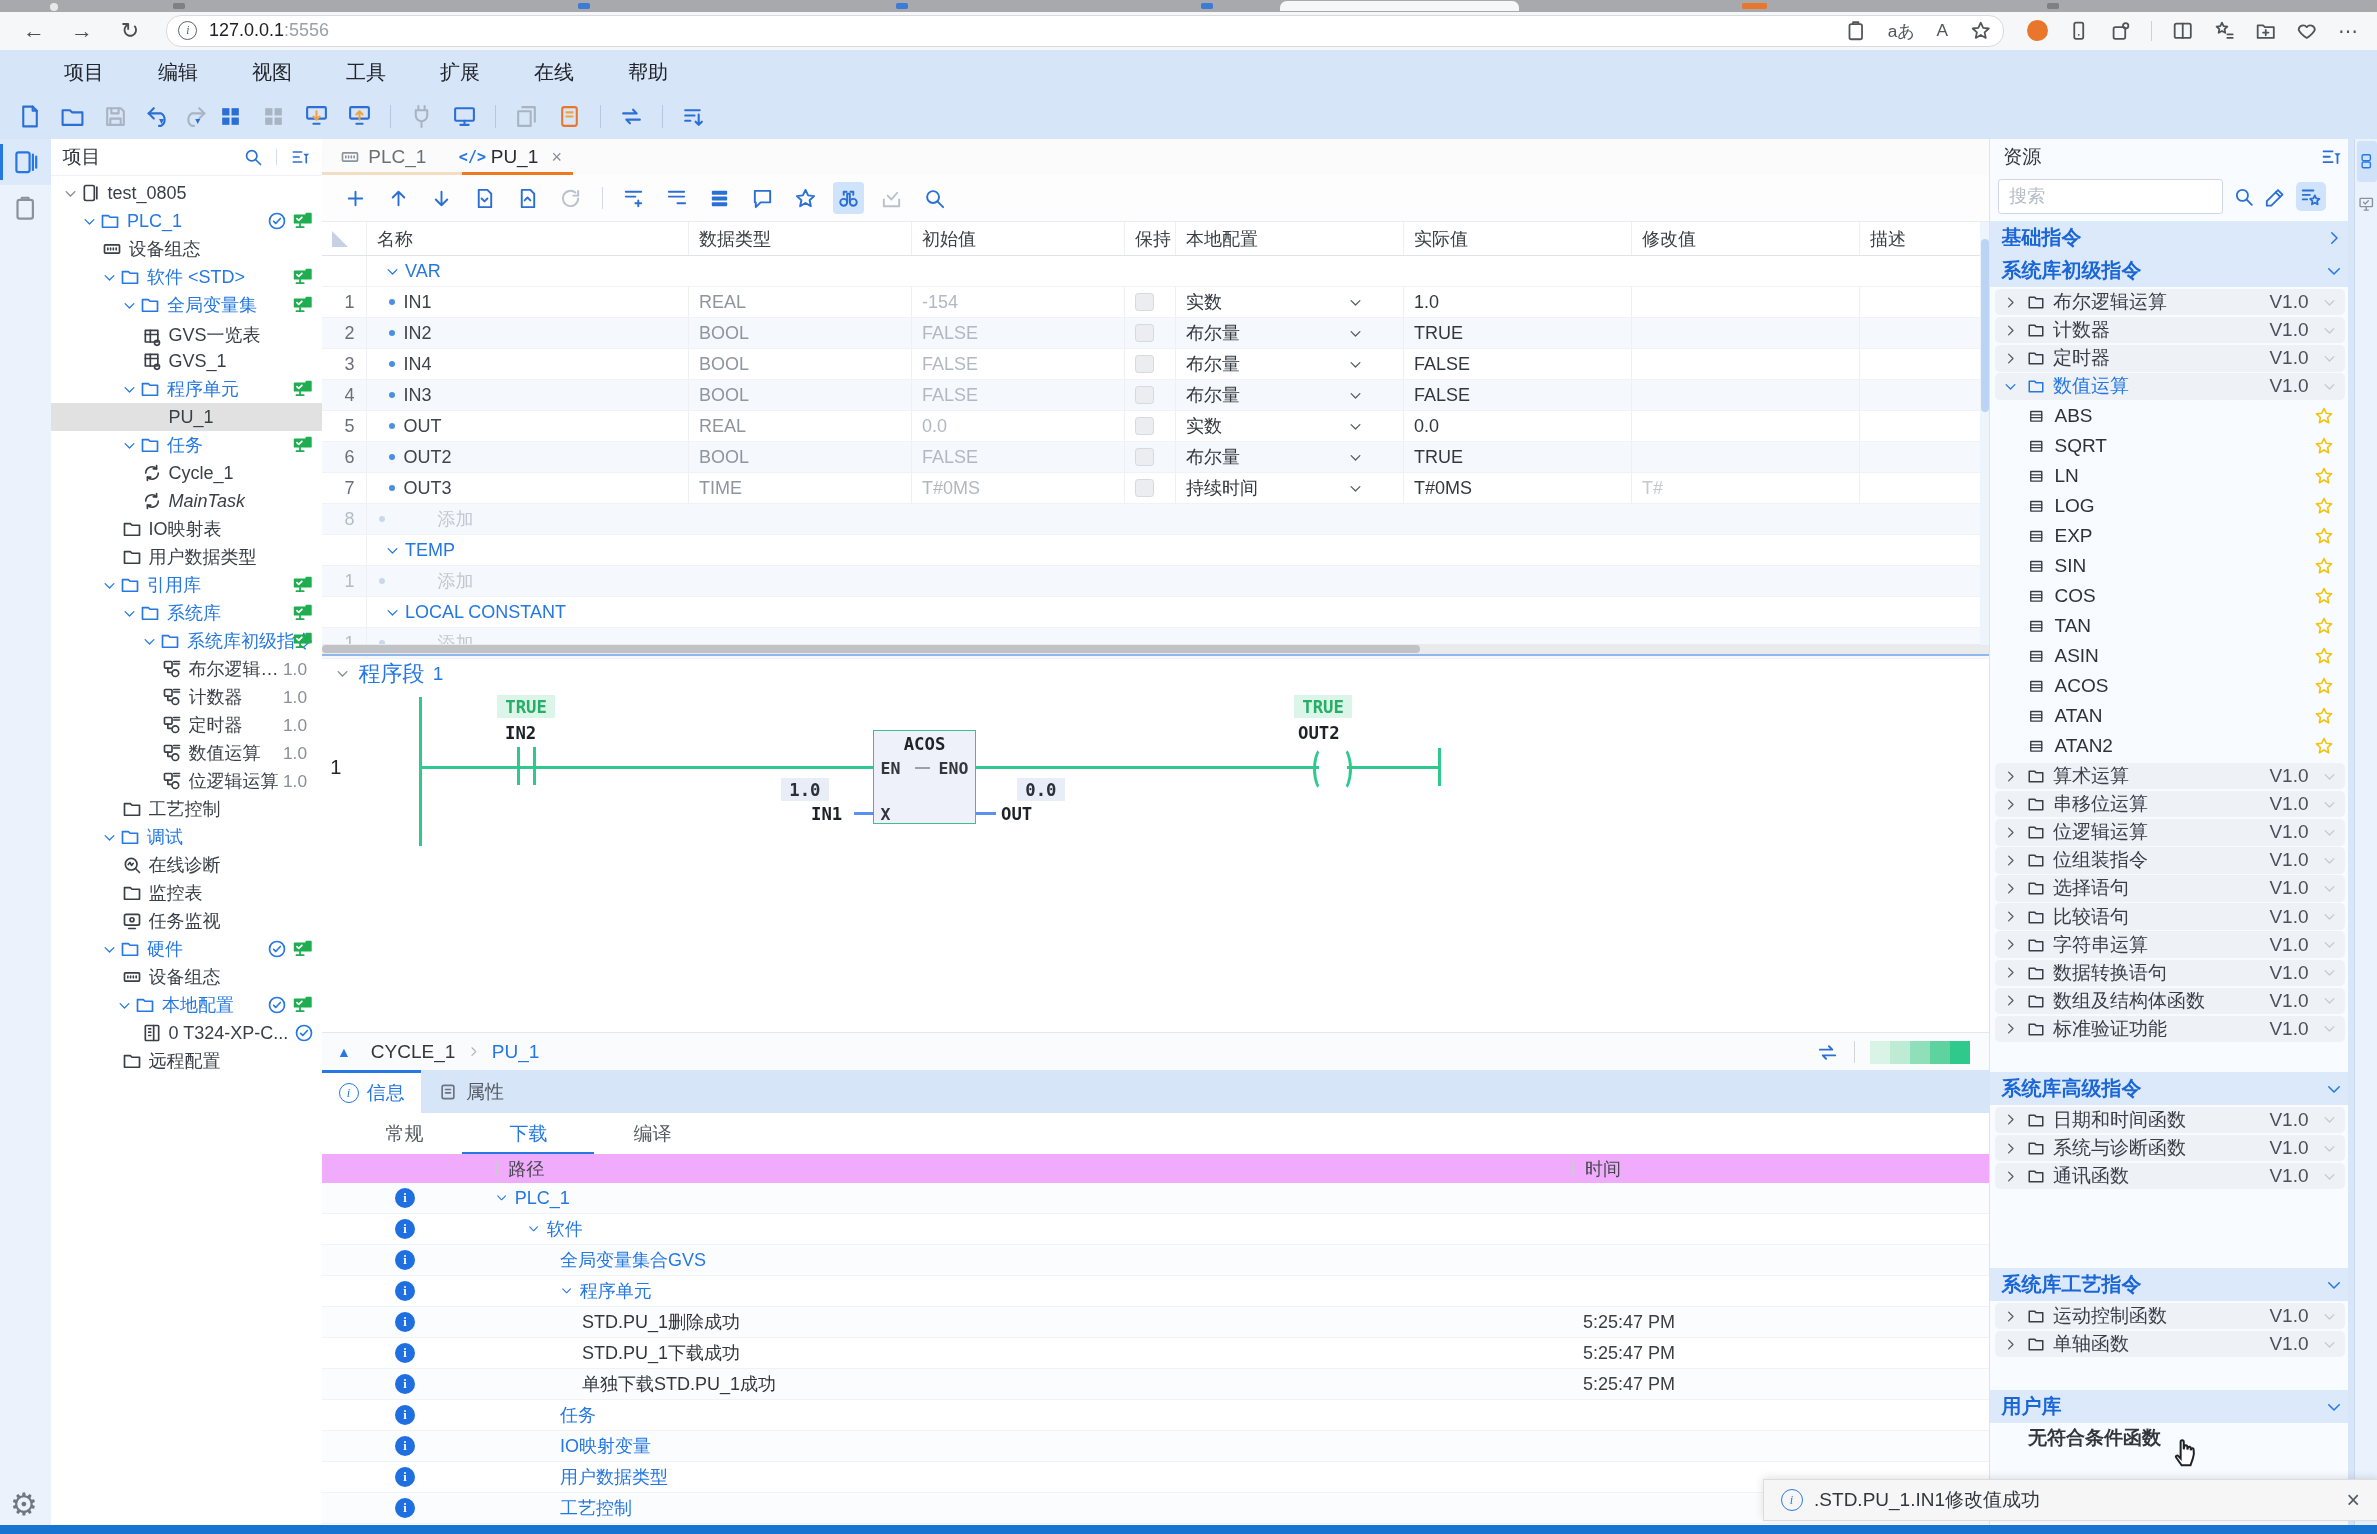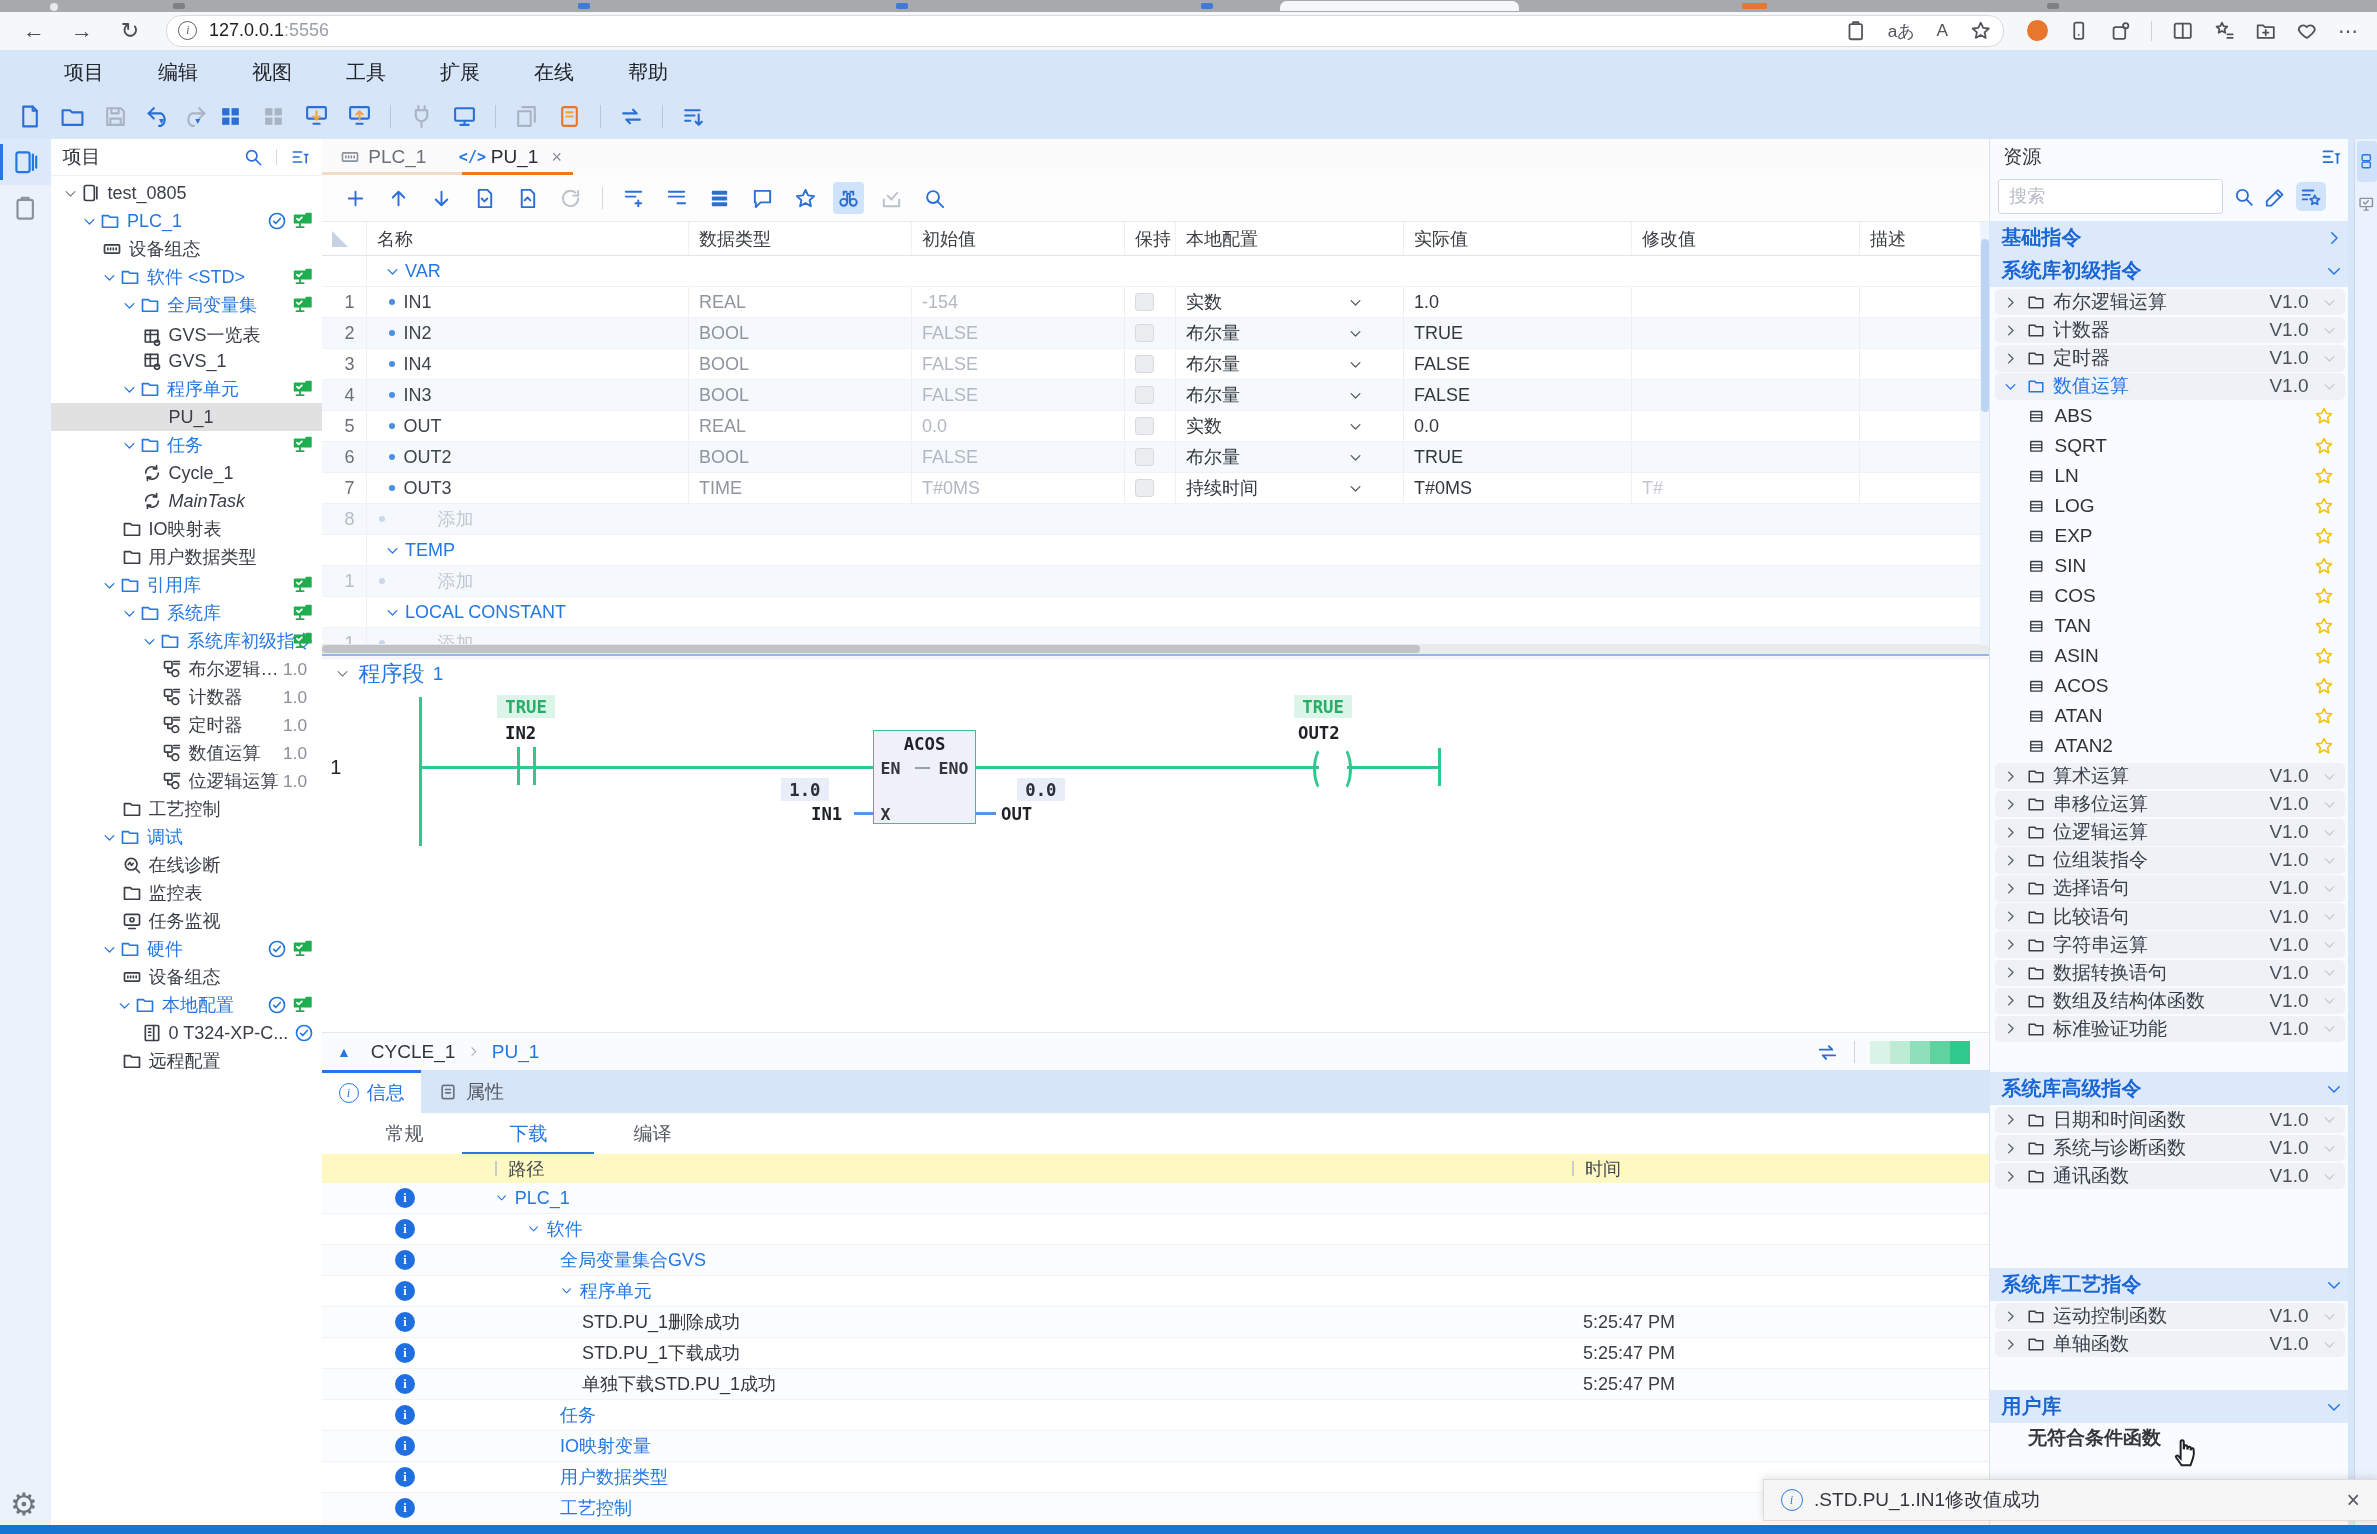--- a/index.html
+++ b/index.html
@@ -150,21 +150,21 @@
   #greenbar span{width:20px;height:23px;}
   #infotabs{position:absolute;left:0;top:931px;width:1668px;height:43px;background:#d7e5f8;display:flex;}
   .itab{display:flex;align-items:center;gap:8.3px;padding:0 16.5px;font-size:19px;color:#555b63;}
   .itab .ic{width:20px;height:20px;color:#6b7280;}
   .itab.active{background:#fff;color:#2577e3;border-top:3.3px solid #2577e3;}
   .icirc{width:18px;height:18px;border:1.7px solid currentColor;border-radius:50%;font-size:12.4px;font-style:italic;font-family:"Liberation Serif",serif;display:inline-flex;align-items:center;justify-content:center;}
   #subtabs{position:absolute;left:0;top:974px;width:1668px;height:41px;background:#fff;border-bottom:0.8px solid #ebedf0;}
   .stab{position:absolute;top:0;height:41px;display:flex;align-items:center;justify-content:center;font-size:19px;color:#555b63;width:99px;}
   .stab.active{color:#2577e3;}
   #stab-uline{position:absolute;left:140px;top:39px;width:132px;height:2.5px;background:#2577e3;}
-  #loghead{position:absolute;left:0;top:1015px;width:1668px;height:29px;background:#fef9c3;display:flex;align-items:center;font-size:18px;color:#44484e;}
+  #loghead{position:absolute;left:0;top:1015px;width:1668px;height:29px;background:#f0abfc;display:flex;align-items:center;font-size:18px;color:#44484e;}
   #loghead .hsep{width:1.7px;height:15px;background:#c9cbce;}
   #loghead .h1{margin-left:11.6px;}
   #logrows{position:absolute;left:0;top:1044px;width:1668px;height:342px;overflow:hidden;}
   .lrow{position:relative;height:30px;display:flex;align-items:center;border-bottom:0.8px solid #f1f2f4;font-size:18px;}
   .lrow:nth-child(odd){background:#fbfcfd;}
   .licon{position:absolute;left:73px;width:20px;height:20px;border-radius:50%;background:#1f6fe0;color:#fff;font-size:12.4px;font-weight:bold;font-family:"Liberation Serif",serif;display:flex;align-items:center;justify-content:center;}
   .lcontent{display:flex;align-items:center;}
   .lchev{width:13.2px;height:13.2px;color:#2577e3;margin-right:6.6px;}
   .ltext{color:#33383f;}
   .lrow.blue .ltext{color:#2577e3;}

